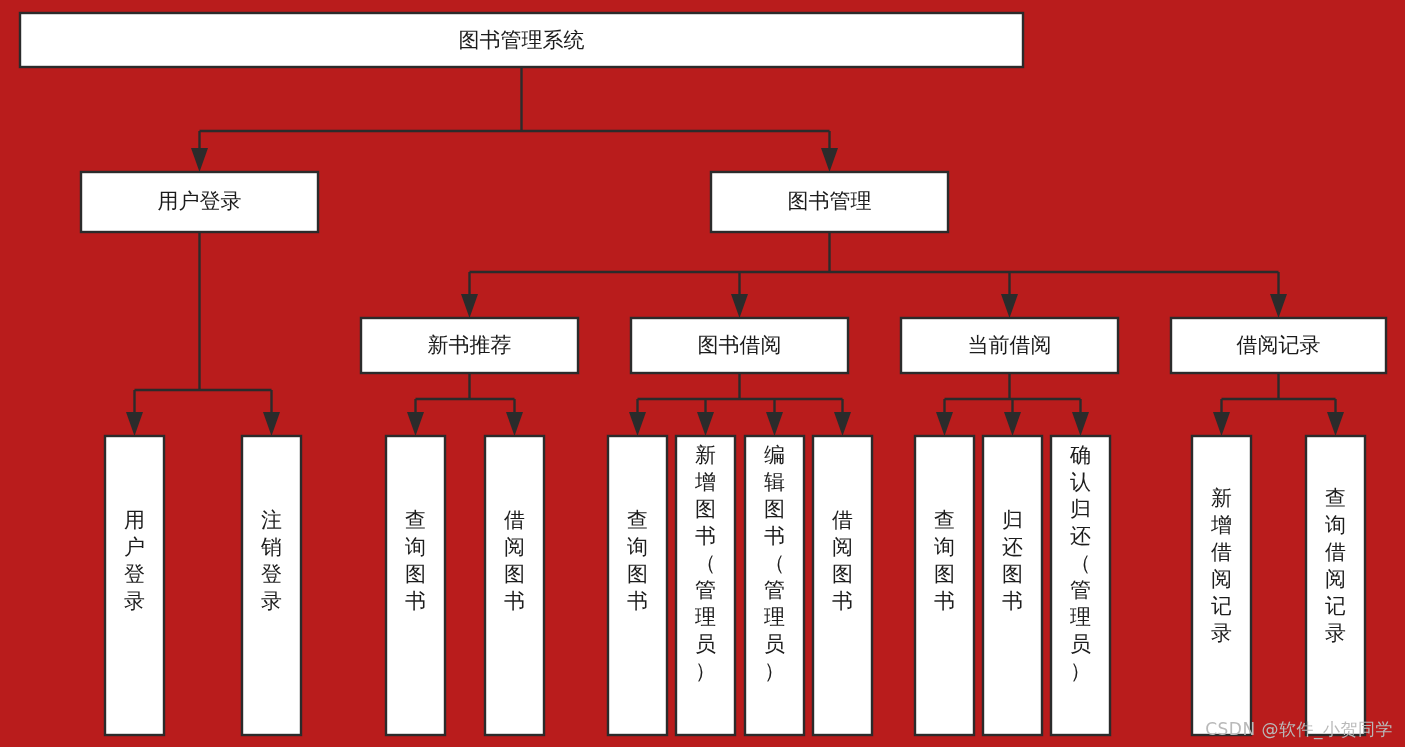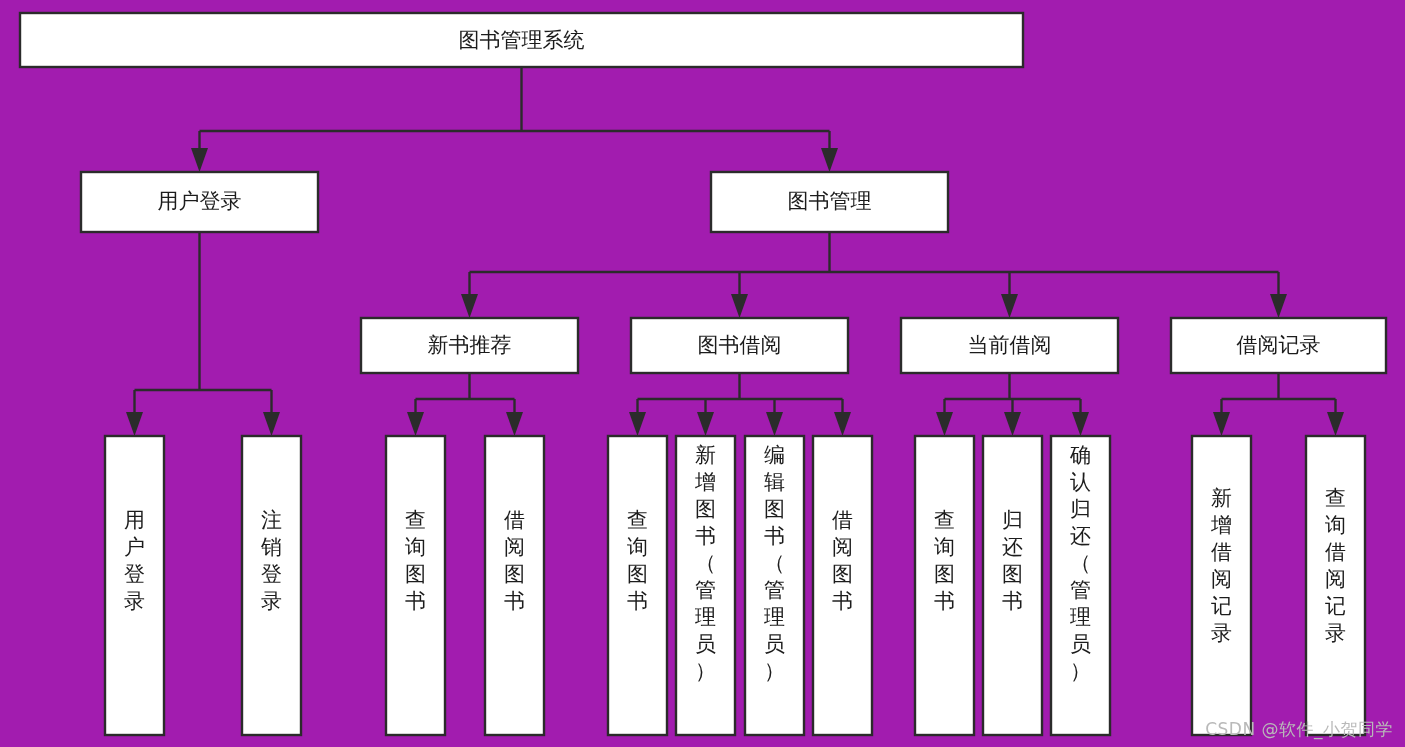--- a/index.html
+++ b/index.html
@@ -11,21 +11,21 @@
   body {
     width: 1405px;
     height: 747px;
     overflow: hidden;
     font-family: "DejaVu Sans", "Liberation Sans", sans-serif;
   }
   #diagram-root {
     position: relative;
     width: 1405px;
     height: 747px;
-    background: #a21caf;
+    background: #b91c1c;
   }
   svg.diagram-canvas {
     position: absolute;
     left: 0;
     top: 0;
     width: 1405px;
     height: 747px;
     display: block;
   }
   .node-box {

